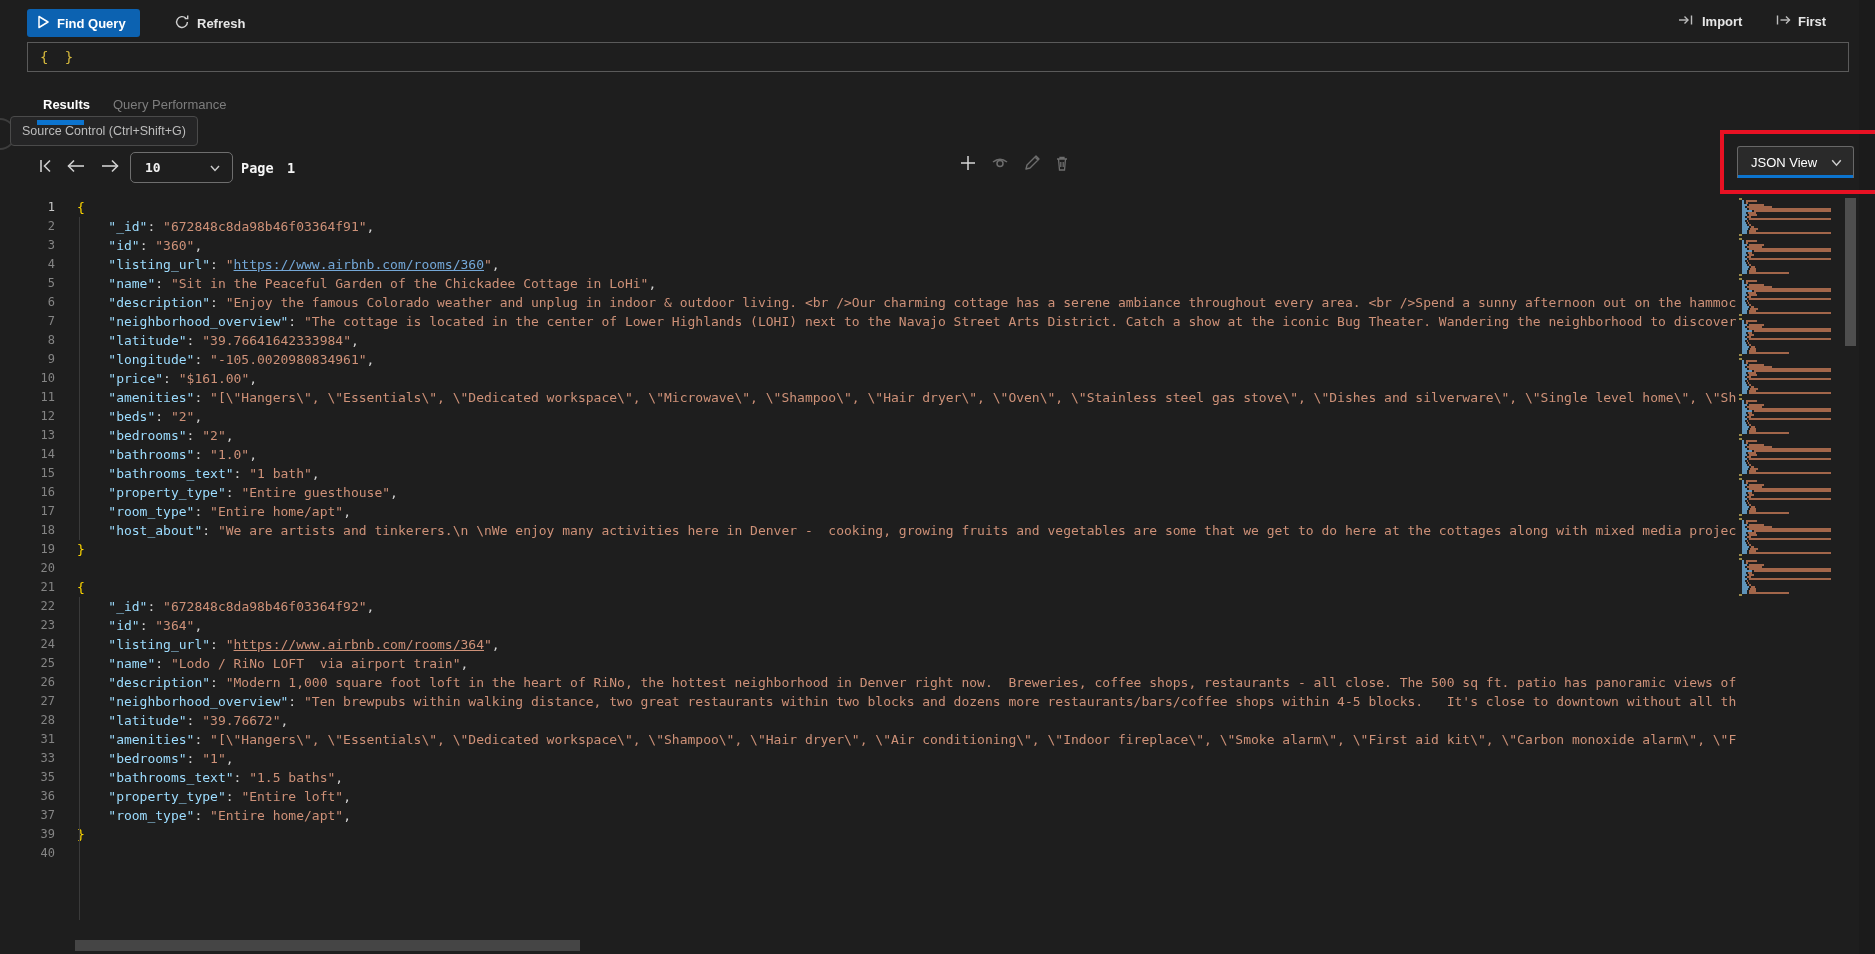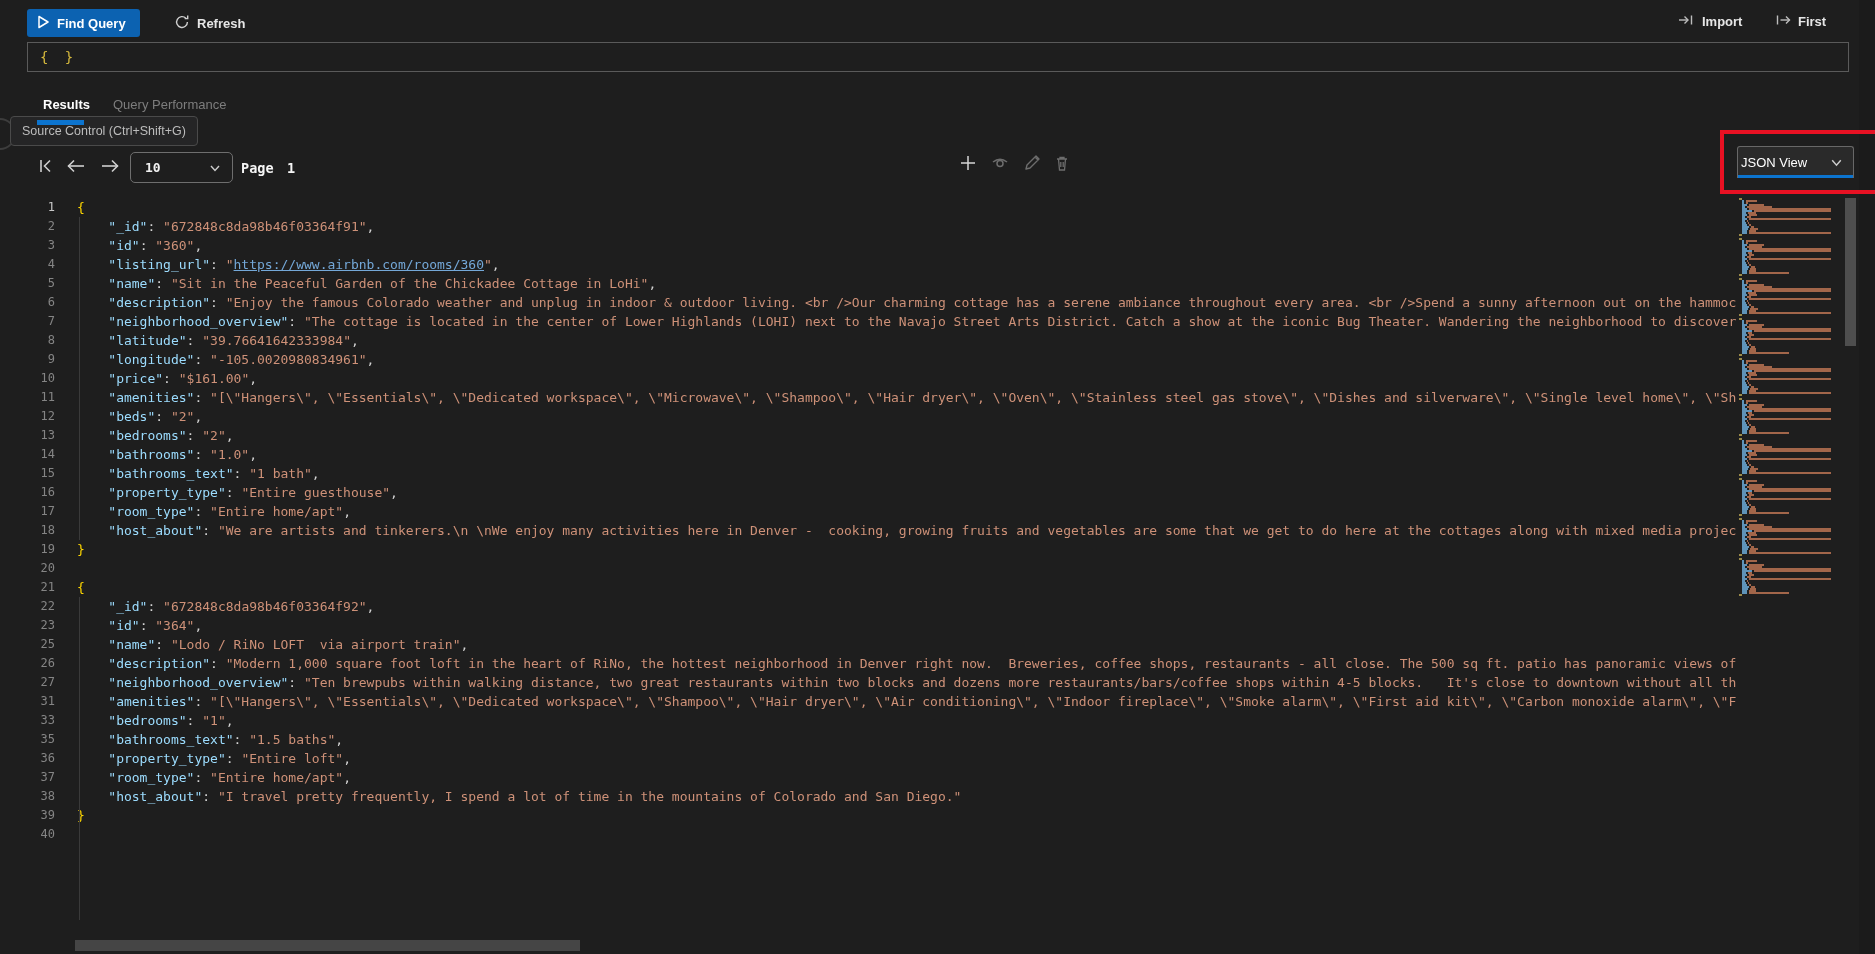--- a/index.html
+++ b/index.html
@@ -37,21 +37,21 @@
   .page-size .val{margin-left:14px;font-size:13px;color:#f0f0f0;font-family:"DejaVu Sans Mono",monospace;font-weight:bold;}
   .page-size svg{position:absolute;right:10px;}
   .page-label{position:absolute;left:241px;top:160px;font-family:"DejaVu Sans Mono",monospace;
     font-weight:bold;font-size:13.5px;color:#f5f5f5;}
   .page-num{position:absolute;left:287px;top:160px;font-family:"DejaVu Sans Mono",monospace;
     font-weight:bold;font-size:13.5px;color:#f5f5f5;}
   .doc-action{position:absolute;top:152px;width:24px;height:24px;background:none;border:none;padding:0;cursor:pointer;}
   .act-add{left:956px;} .act-view{left:988px;} .act-edit{left:1020px;} .act-del{left:1050px;}
   .json-view{position:absolute;left:1737px;top:146px;width:117px;height:32px;background:#2a2a2a;
     border:1px solid #686868;border-bottom:none;border-radius:3px 3px 0 0;display:flex;align-items:center;cursor:pointer;}
-  .json-view .val{margin-left:3px;font-size:13px;color:#ffffff;}
+  .json-view .val{margin-left:13px;font-size:13px;color:#ffffff;}
   .json-view svg{position:absolute;right:9px;}
   .json-view .blue-bar{position:absolute;left:0;right:0;bottom:0;height:3px;background:#0c74cf;}
   .red-annotation{position:absolute;left:1720px;top:130px;width:172px;height:64px;
     border:4px solid #e81123;z-index:7;pointer-events:none;}
   
   .code-area{position:absolute;left:0;top:198px;width:1737px;height:756px;overflow:hidden;}
   .line{height:19px;display:flex;white-space:pre;}
   .ln{display:inline-block;width:55px;text-align:right;color:#858585;
       font-family:"DejaVu Sans Mono",monospace;font-size:12px;line-height:19px;flex:none;}
   .ln-active{color:#c8c8c8;}
@@ -204,29 +204,30 @@
       <div class="line"><span class="ln">14</span><span class="lc"><span class="t-p">    </span><span class="t-k">"bathrooms"</span><span class="t-p">: </span><span class="t-s">"1.0"</span><span class="t-p">,</span></span></div>
       <div class="line"><span class="ln">15</span><span class="lc"><span class="t-p">    </span><span class="t-k">"bathrooms_text"</span><span class="t-p">: </span><span class="t-s">"1 bath"</span><span class="t-p">,</span></span></div>
       <div class="line"><span class="ln">16</span><span class="lc"><span class="t-p">    </span><span class="t-k">"property_type"</span><span class="t-p">: </span><span class="t-s">"Entire guesthouse"</span><span class="t-p">,</span></span></div>
       <div class="line"><span class="ln">17</span><span class="lc"><span class="t-p">    </span><span class="t-k">"room_type"</span><span class="t-p">: </span><span class="t-s">"Entire home/apt"</span><span class="t-p">,</span></span></div>
       <div class="line"><span class="ln">18</span><span class="lc"><span class="t-p">    </span><span class="t-k">"host_about"</span><span class="t-p">: </span><span class="t-s">"We are artists and tinkerers.\n \nWe enjoy many activities here in Denver -  cooking, growing fruits and vegetables are some that we get to do here at the cottages along with mixed media projec</span></span></div>
       <div class="line"><span class="ln">19</span><span class="lc"><span class="t-b">}</span></span></div>
       <div class="line"><span class="ln">20</span><span class="lc"></span></div>
       <div class="line"><span class="ln">21</span><span class="lc"><span class="t-b">{</span></span></div>
       <div class="line"><span class="ln">22</span><span class="lc"><span class="t-p">    </span><span class="t-k">"_id"</span><span class="t-p">: </span><span class="t-s">"672848c8da98b46f03364f92"</span><span class="t-p">,</span></span></div>
       <div class="line"><span class="ln">23</span><span class="lc"><span class="t-p">    </span><span class="t-k">"id"</span><span class="t-p">: </span><span class="t-s">"364"</span><span class="t-p">,</span></span></div>
+      <div class="line"><span class="ln">24</span><span class="lc"><span class="t-p">    </span><span class="t-k">"listing_url"</span><span class="t-p">: </span><span class="t-s">"</span><span class="t-l2">https://www.airbnb.com/rooms/364</span><span class="t-s">"</span><span class="t-p">,</span></span></div>
       <div class="line"><span class="ln">25</span><span class="lc"><span class="t-p">    </span><span class="t-k">"name"</span><span class="t-p">: </span><span class="t-s">"Lodo / RiNo LOFT  via airport train"</span><span class="t-p">,</span></span></div>
       <div class="line"><span class="ln">26</span><span class="lc"><span class="t-p">    </span><span class="t-k">"description"</span><span class="t-p">: </span><span class="t-s">"Modern 1,000 square foot loft in the heart of RiNo, the hottest neighborhood in Denver right now.  Breweries, coffee shops, restaurants - all close. The 500 sq ft. patio has panoramic views of</span></span></div>
       <div class="line"><span class="ln">27</span><span class="lc"><span class="t-p">    </span><span class="t-k">"neighborhood_overview"</span><span class="t-p">: </span><span class="t-s">"Ten brewpubs within walking distance, two great restaurants within two blocks and dozens more restaurants/bars/coffee shops within 4-5 blocks.   It's close to downtown without all th</span></span></div>
+      <div class="line"><span class="ln">28</span><span class="lc"><span class="t-p">    </span><span class="t-k">"latitude"</span><span class="t-p">: </span><span class="t-s">"39.76672"</span><span class="t-p">,</span></span></div>
       <div class="line"><span class="ln">31</span><span class="lc"><span class="t-p">    </span><span class="t-k">"amenities"</span><span class="t-p">: </span><span class="t-s">"[\"Hangers\", \"Essentials\", \"Dedicated workspace\", \"Shampoo\", \"Hair dryer\", \"Air conditioning\", \"Indoor fireplace\", \"Smoke alarm\", \"First aid kit\", \"Carbon monoxide alarm\", \"Fi</span></span></div>
       <div class="line"><span class="ln">33</span><span class="lc"><span class="t-p">    </span><span class="t-k">"bedrooms"</span><span class="t-p">: </span><span class="t-s">"1"</span><span class="t-p">,</span></span></div>
       <div class="line"><span class="ln">35</span><span class="lc"><span class="t-p">    </span><span class="t-k">"bathrooms_text"</span><span class="t-p">: </span><span class="t-s">"1.5 baths"</span><span class="t-p">,</span></span></div>
       <div class="line"><span class="ln">36</span><span class="lc"><span class="t-p">    </span><span class="t-k">"property_type"</span><span class="t-p">: </span><span class="t-s">"Entire loft"</span><span class="t-p">,</span></span></div>
       <div class="line"><span class="ln">37</span><span class="lc"><span class="t-p">    </span><span class="t-k">"room_type"</span><span class="t-p">: </span><span class="t-s">"Entire home/apt"</span><span class="t-p">,</span></span></div>
-      <div class="line"><span class="ln">38</span><span class="lc"><span class="t-p">    </span><span class="t-k">"host_about"</span><span class="t-p">: </span><span class="t-s">"I travel pretty frequently, I spend a lot of time in the mountains of Colorado and San Diego."</span></span></div>
       <div class="line"><span class="ln">39</span><span class="lc"><span class="t-b">}</span></span></div>
       <div class="line"><span class="ln">40</span><span class="lc"></span></div>
       <div class="indent-guide" style="top: 19px; height: 323px;"></div>
       <div class="indent-guide" style="top: 399px; height: 323px;"></div>
     </div>
 
   <div class="minimap" id="minimap">
       <div class="mm-row" style="top: 0px; left: 2px; width: 100px;">
         <span class="mm-b" style="left: 0px; width: 3px; background: rgb(154, 138, 74);"></span>
       </div>

